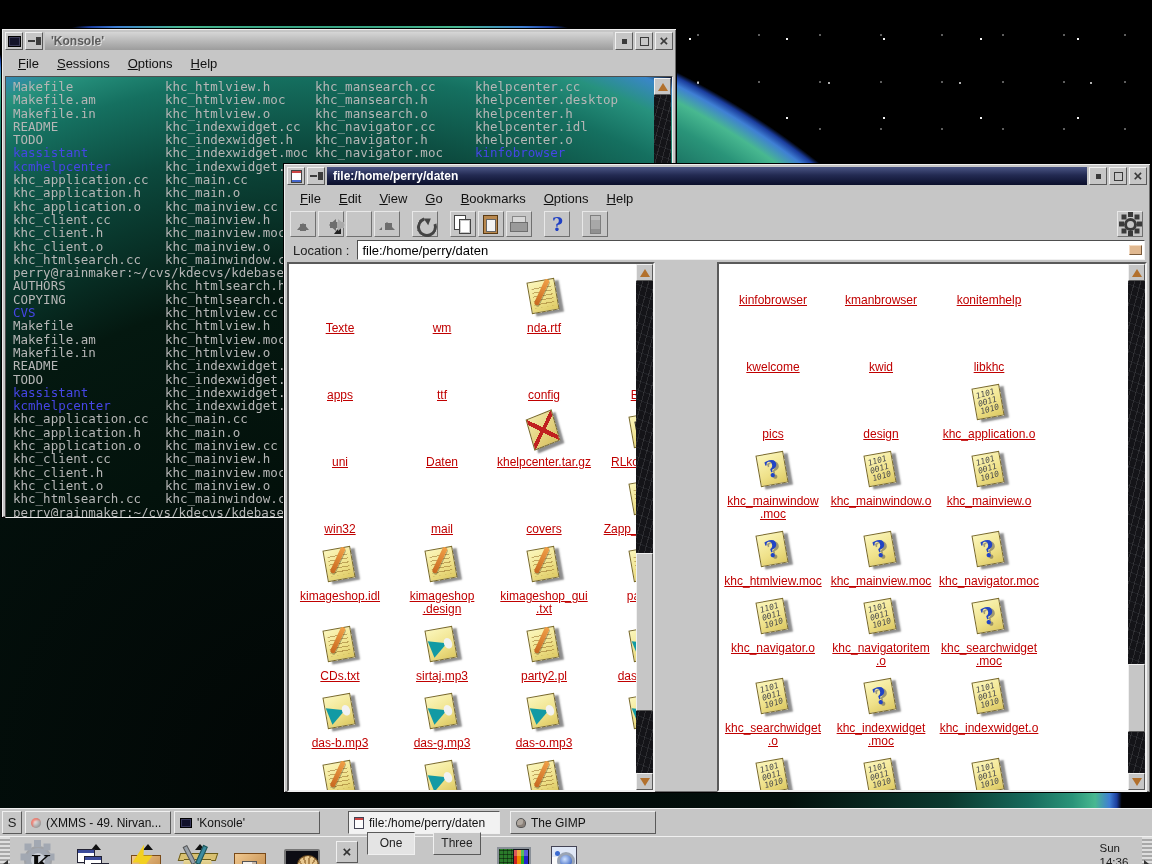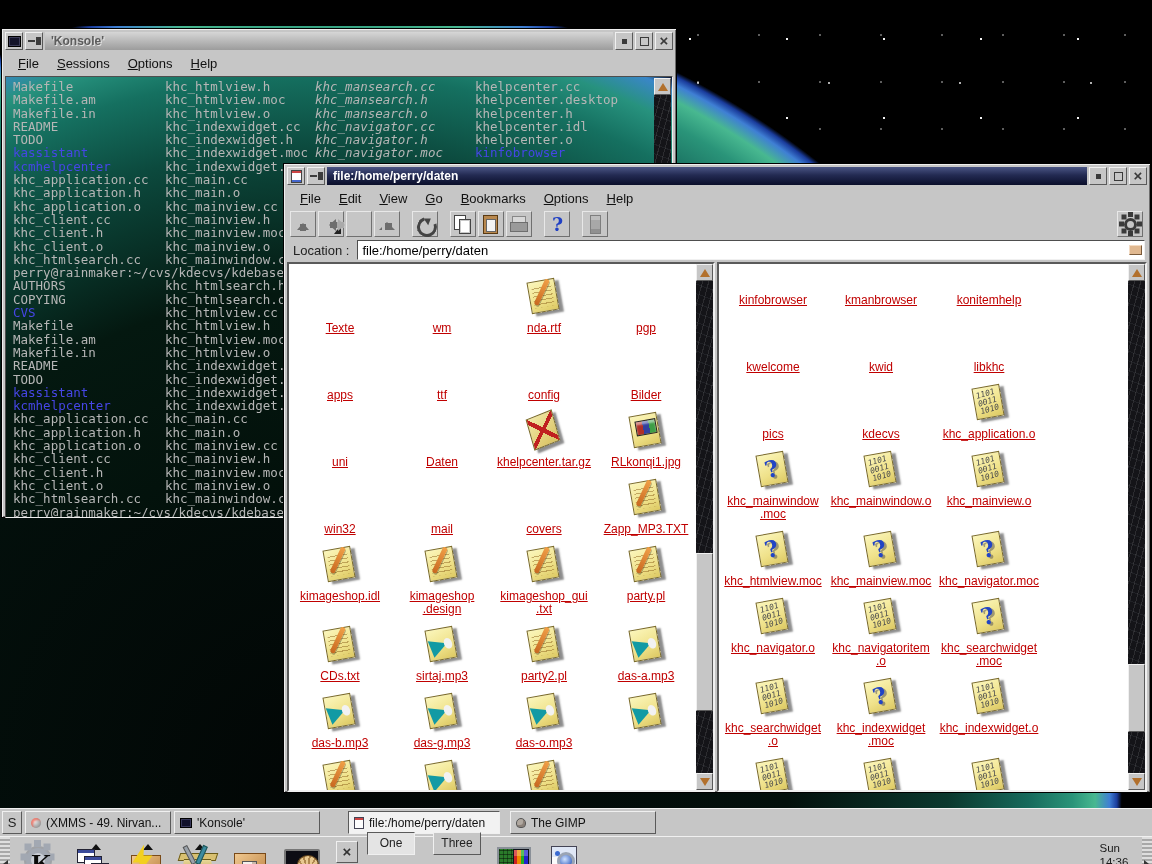--- a/index.html
+++ b/index.html
@@ -57,21 +57,21 @@
   background-image:
     radial-gradient(circle 805px at 311px 714px,
       #010503 0%, #041810 62%, #0c4a3e 80%, #157060 89%, #27927e 94%,
       #3a86c8 97.6%, #0c1430 99%, #000 100%),
     radial-gradient(circle 1px at 31px 23px, rgba(200,220,255,.5) 0.6px, rgba(0,0,0,0) 1px);
   background-repeat:no-repeat, repeat; background-size:auto, 83px 67px; overflow:hidden; }
 #term-text { position:absolute; left:7px; top:3px; right:20px; bottom:0;
   font-family:"DejaVu Sans Mono", monospace; font-size:12.5px; line-height:13.3px; color:#b6b6b6; }
 .tl { height:13.3px; white-space:nowrap; }
 .tc { display:inline-block; vertical-align:top; overflow:visible; }
-.tc.c0 { width:152px; } .tc.c1 { width:150px; } .tc.c2 { width:160px;font-style:italic; }
+.tc.c0 { width:152px; } .tc.c1 { width:150px; } .tc.c2 { width:160px; }
 .tc.dir { color:#4646e6; }
 #kons-sb { right:1px; top:1px; bottom:1px; }
 
 
 #fm { left:283px; top:137px; width:868px; height:630px; }
 .fm-appicon { width:11px; height:13px; background:#fdfdfd; border:1px solid #444;
   box-shadow:inset 0 2px 0 #c44, inset 0 -2px 0 #46c; }
 #fm-toolbar { display:flex; align-items:center; height:28px; padding:1px 2px; }
 .tbtn { width:26px; height:26px; margin:0 1px; display:flex; align-items:center; justify-content:center;
   border:1px solid; border-color:#e8e8e8 #707070 #707070 #e8e8e8; position:relative; }
@@ -80,21 +80,21 @@
 #fm-throbber { margin-left:auto; margin-right:2px; }
 #fm-locrow { display:flex; align-items:center; height:24px; padding:0 2px; font-size:13px; color:#222; }
 #fm-locrow label { padding:0 8px 0 4px; }
 #fm-location { flex:1; height:20px; border:1px solid; border-color:#4e4e4e #f0f0f0 #f0f0f0 #4e4e4e;
   background:#fff; font-family:"Liberation Sans",sans-serif; font-size:13px; padding:0 18px 0 4px; color:#000; }
 .loc-mini { position:absolute; right:8px; width:13px; height:10px; background:#e0b890;
   border:1px solid; border-color:#f4dcc4 #7a5a3a #7a5a3a #f4dcc4; }
 #fm-content { position:relative; height:530px; }
 .pane { position:absolute; top:0; bottom:0; border:2px solid; border-color:#5a5a5a #f0f0f0 #f0f0f0 #5a5a5a;
   background:#fff; overflow:hidden; }
-#pane-left { left:0; width:428px; }
+#pane-left { left:0; width:368px; }
 #pane-right { left:430px; right:0; }
 .pane .grid { position:absolute; top:0; bottom:0; left:0; display:grid; align-content:start; }
 #pane-left .grid { right:17px; grid-template-columns:repeat(4,102px); padding-top:10px; }
 #pane-right .grid { right:17px; grid-template-columns:repeat(3,108px); margin-top:-18px; }
 .cell { display:flex; flex-direction:column; align-items:center; margin-bottom:6px; }
 .lbl { font-size:12px; color:#c00000; text-decoration:underline; text-align:center;
   white-space:pre-line; line-height:13px; min-height:2px; }
 .pane .sb { top:0; bottom:0; right:0; }
 
 
@@ -653,21 +653,21 @@
                 <div class="f-tab"></div>
                 <div class="f-body"></div>
               </div>
               <div class="lbl">pics</div>
             </div>
             <div class="cell">
               <div class="ic">
                 <div class="f-tab"></div>
                 <div class="f-body"></div>
               </div>
-              <div class="lbl">kdecvs</div>
+              <div class="lbl">design</div>
             </div>
             <div class="cell">
               <div class="ic i-binary">
                 <div class="note"></div>
               </div>
               <div class="lbl">khc_application.o</div>
             </div>
             <div class="cell">
               <div class="ic i-moc">
                 <div class="note"></div>

